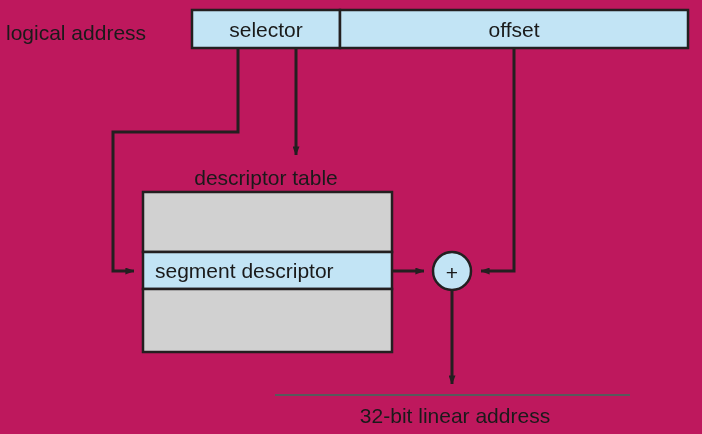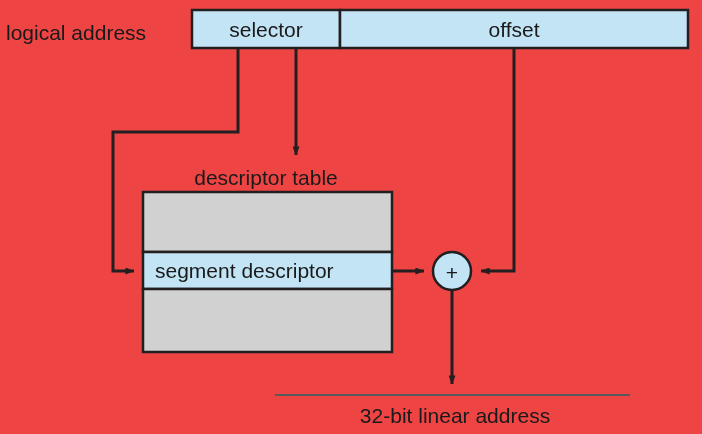--- a/index.html
+++ b/index.html
@@ -7,21 +7,21 @@
     padding: 0;
     background: #ffffff;
   }
   body {
     font-family: "Liberation Sans", sans-serif;
   }
   #diagram-root {
     position: relative;
     width: 702px;
     height: 434px;
-    background: #ef4444;
+    background: #be185d;
     overflow: hidden;
     text-align: center;
   }
   #diagram-svg {
     position: absolute;
     top: 0;
     left: 0;
     width: 702px;
     height: 434px;
   }

